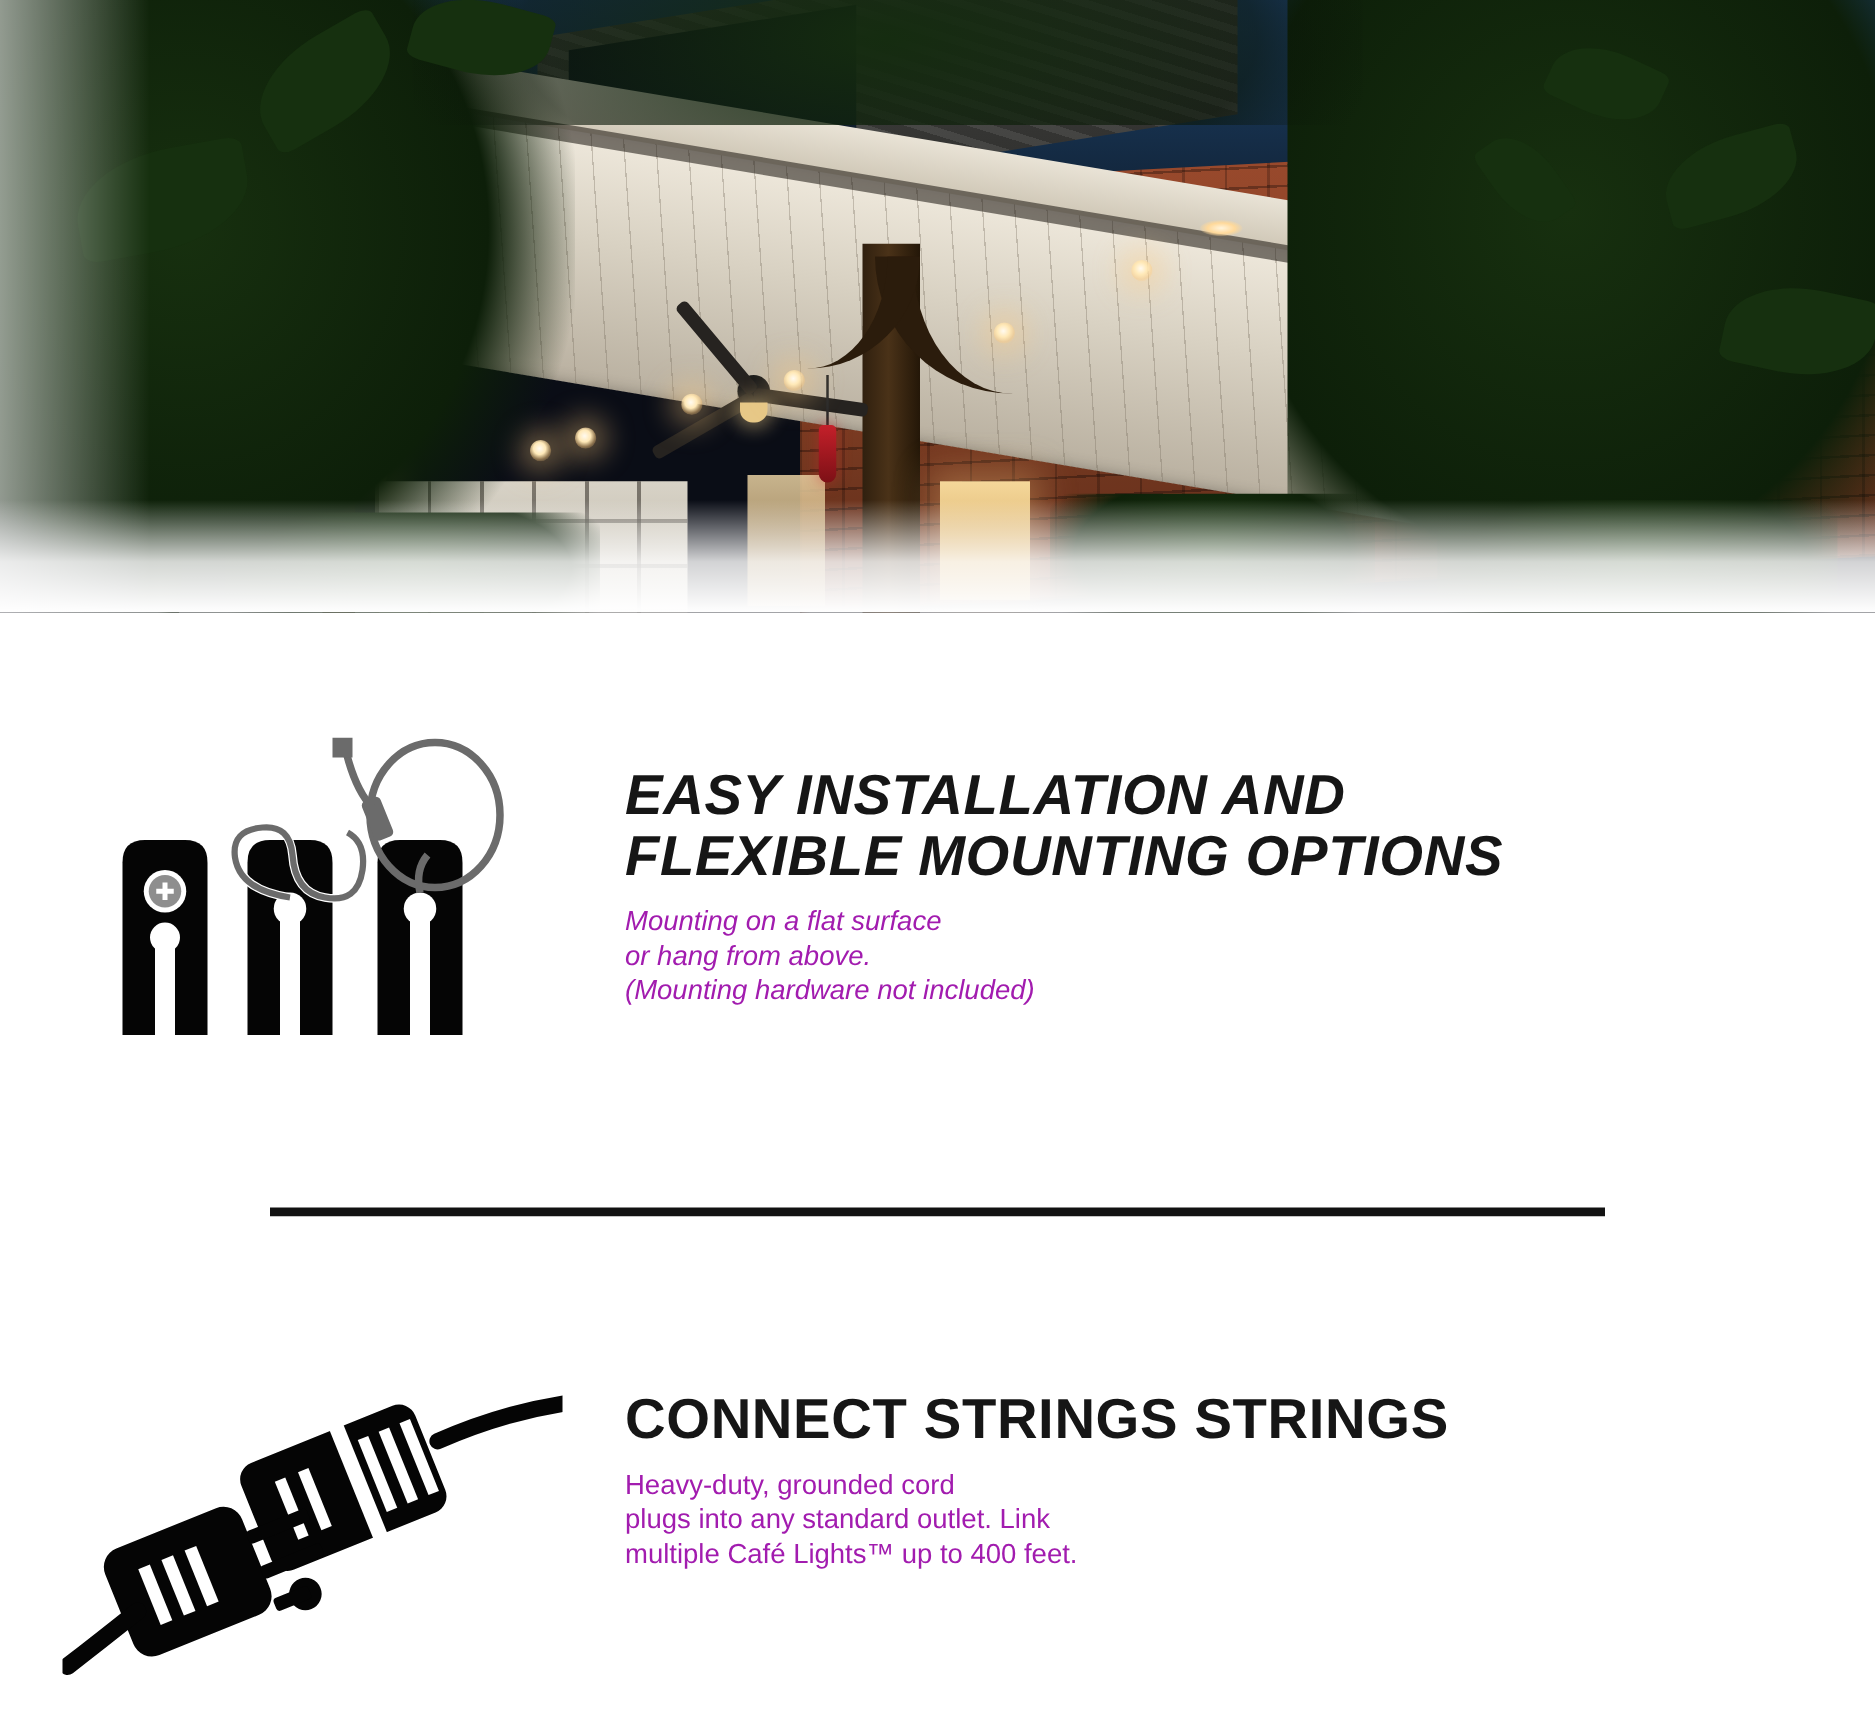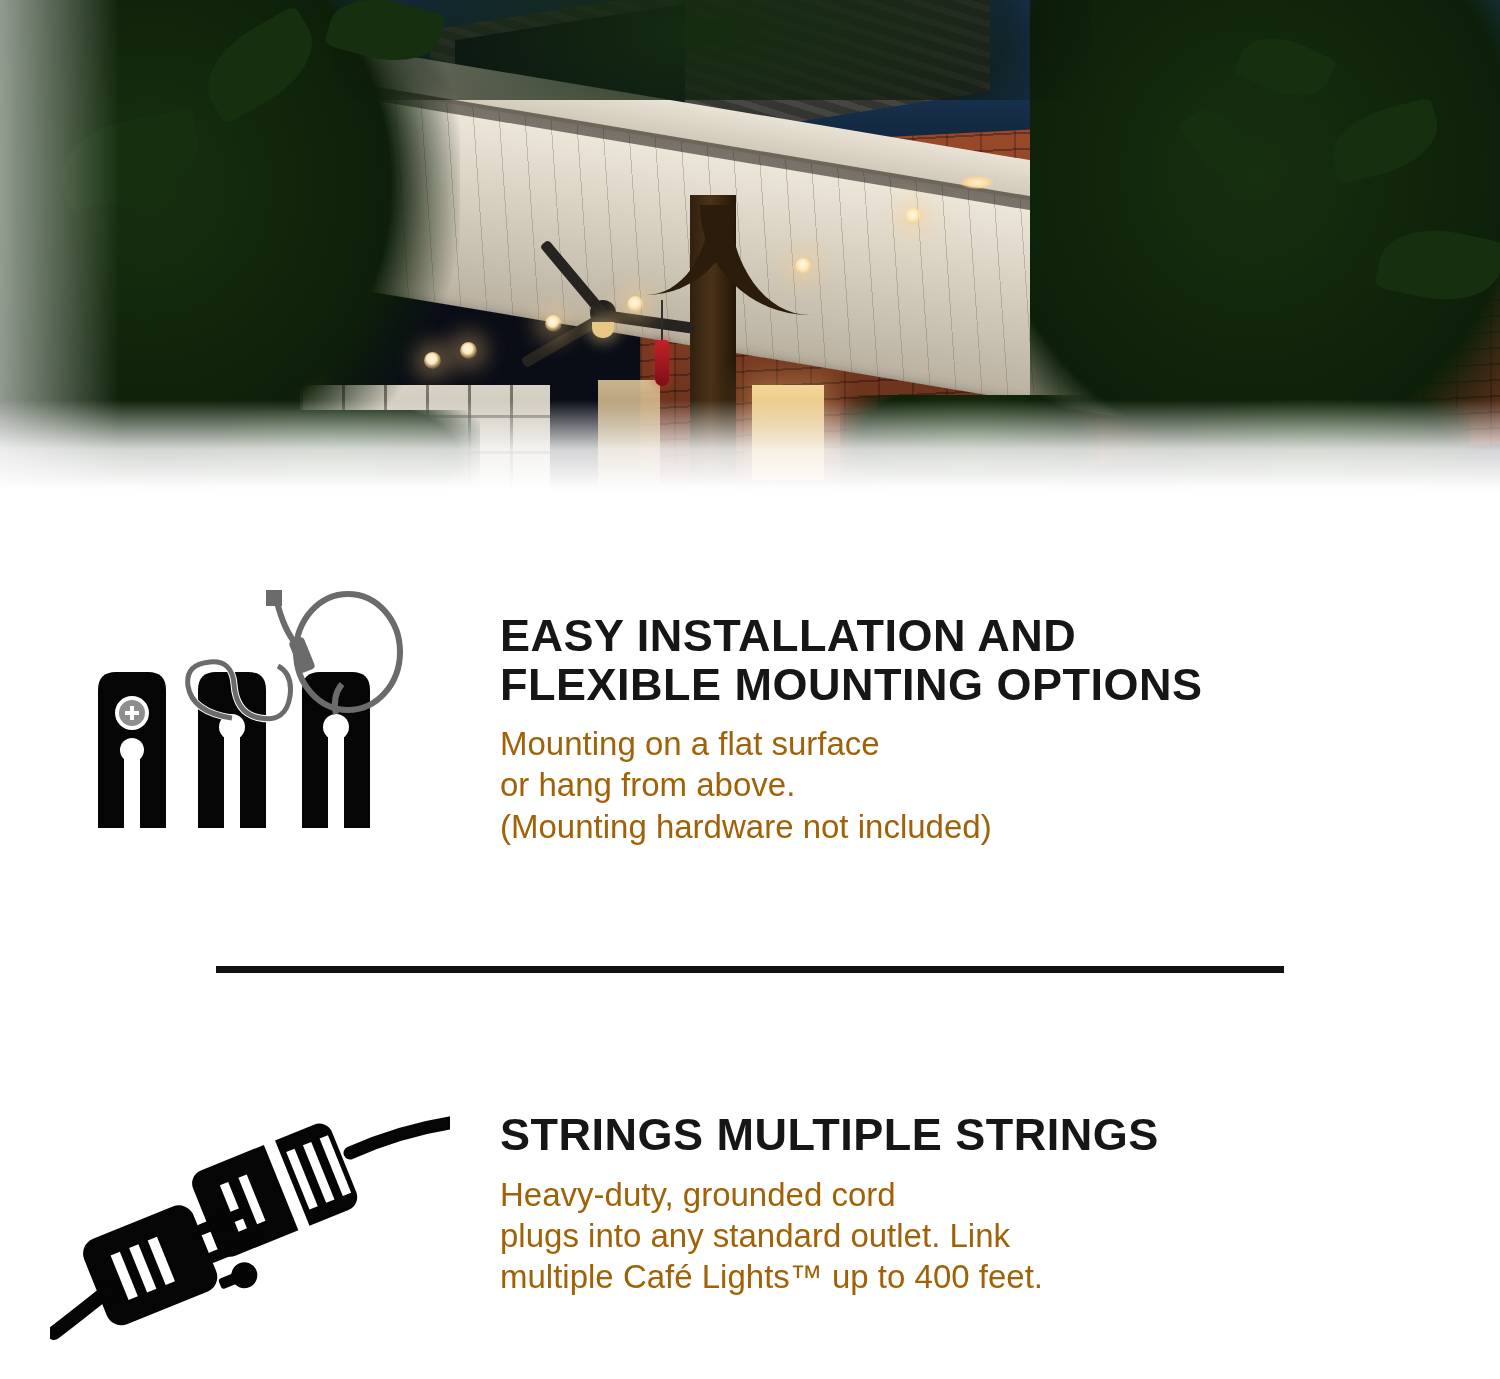--- a/index.html
+++ b/index.html
@@ -246,29 +246,29 @@
   .feature-title {
     font-size: 45px;
     font-weight: bold;
     letter-spacing: 0.5px;
     line-height: 1.08;
     color: #161616;
     margin: 0 0 14px 0;
     white-space: pre-line;
   }
   .feature-body {
-    font-size: 33px;
+    font-size: 22px;
     line-height: 1.25;
-    color: #a16207;
+    color: #a21caf;
     margin: 0;
     white-space: pre-line;
   }
 
   #section-install { margin-top: 100px; }
-  #section-install .feature-text { padding-top: 22px; }
+  #section-install .feature-text { padding-top: 22px; font-style: italic; }
 
   .divider-wrap {
     display: flex;
     justify-content: center;
     margin-top: 86px;
   }
   .divider {
     width: 1068px;
     height: 7px;
     background: #121212;
@@ -419,18 +419,18 @@
         <rect x="150" y="128" width="52" height="11" rx="3" fill="#050505"></rect>
         <rect x="150" y="158" width="52" height="11" rx="3" fill="#050505"></rect>
         <circle cx="176" cy="192" r="13" fill="#050505"></circle>
         <rect x="150" y="186" width="30" height="11" rx="3" fill="#050505"></rect>
       </g>
 
       <path d="M60 196 q-30 24 -56 44" fill="none" stroke="#050505" stroke-width="14" stroke-linecap="round"></path>
     </svg>
   </div>
   <div class="feature-text">
-    <h2 class="feature-title">STRINGS MULTIPLE STRINGS</h2>
+    <h2 class="feature-title">CONNECT STRINGS STRINGS</h2>
     <p class="feature-body">Heavy-duty, grounded cord
 plugs into any standard outlet. Link
 multiple Café Lights™ up to 400 feet.</p>
   </div>
 </div>
 
 </body></html>

